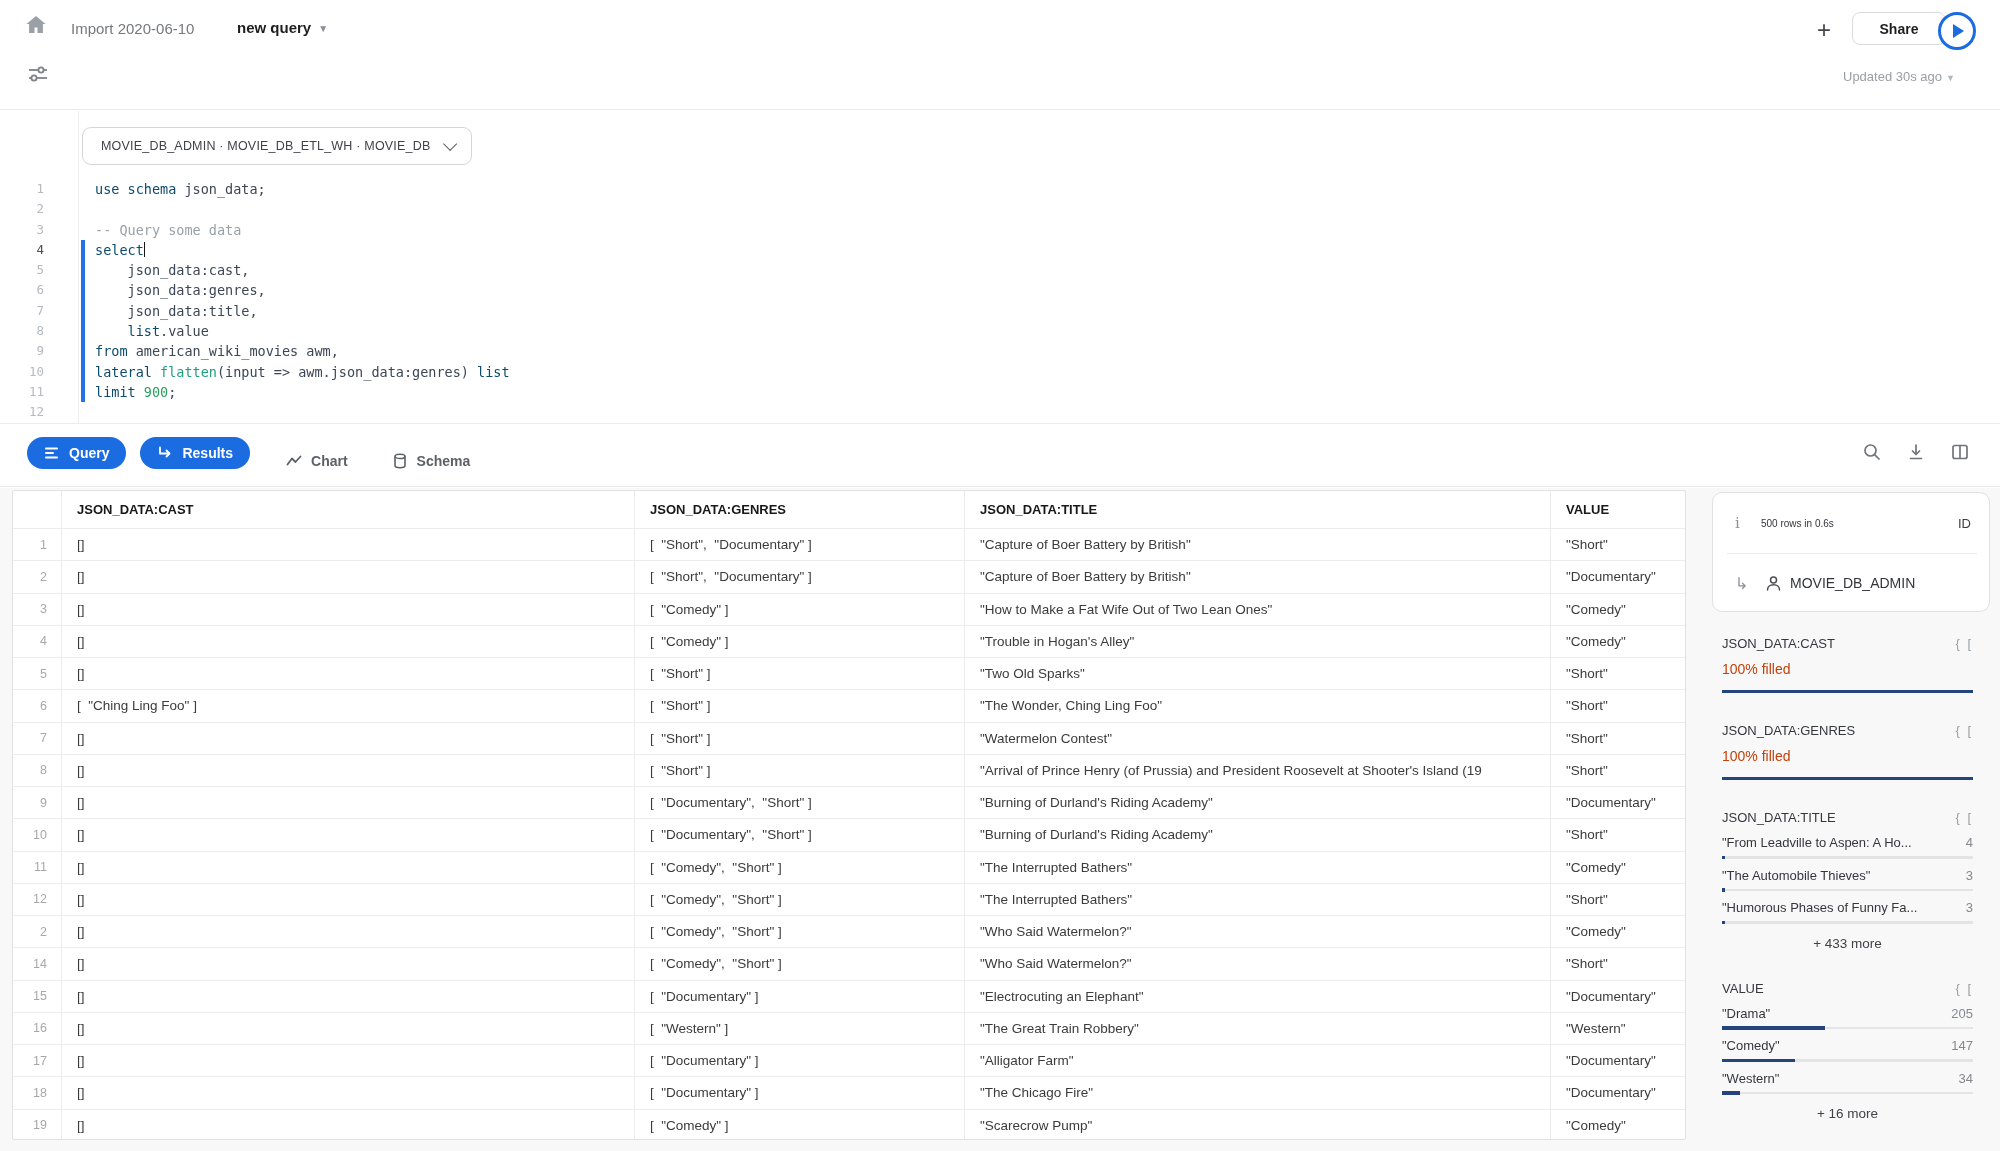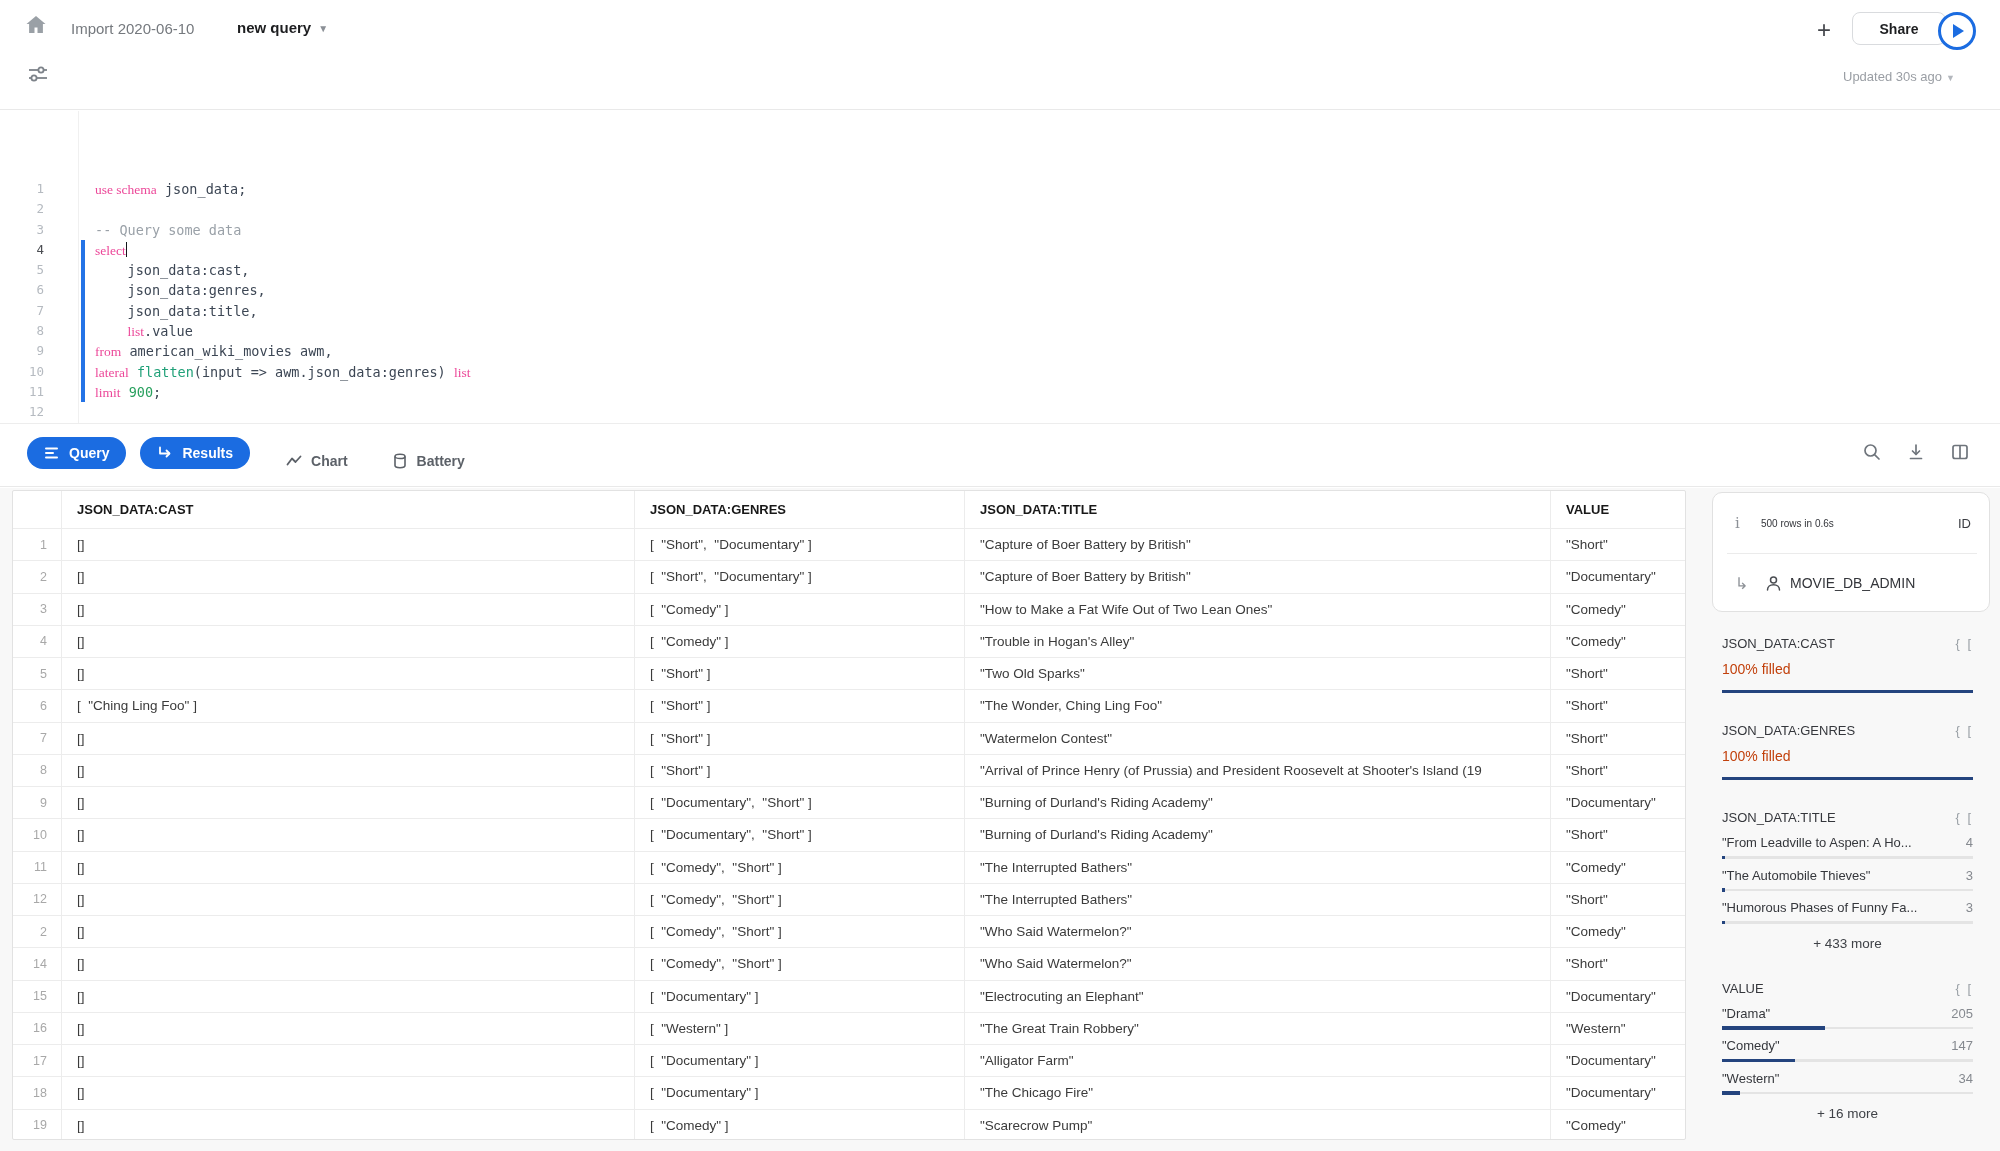--- a/index.html
+++ b/index.html
@@ -24,21 +24,21 @@
   .editor { position:absolute; left:0; top:111px; width:2000px; height:312px; background:#fff; }
   .gutter-line { position:absolute; left:78px; top:0; width:1px; height:312px; background:#f0f0f0; }
   .context-pill { position:absolute; left:82px; top:16px; height:38px; padding:0 18px; border:1px solid #d4d6d9; border-radius:9px; background:#fff; display:flex; align-items:center; gap:12px; font-size:12.5px; letter-spacing:.2px; color:#3f4249; cursor:pointer; white-space:nowrap; }
   .context-pill .chev { width:10px; height:10px; border:solid #5a5e64; border-width:0 1.6px 1.6px 0; transform:rotate(45deg) translateY(-3px); }
   .code-area { position:absolute; left:0; top:68px; width:2000px; }
   .code-line { position:relative; height:20.3px; padding-left:95px; font-family:"DejaVu Sans Mono", monospace; font-size:13.5px; line-height:20.3px; white-space:pre; }
   .code-line .ln { position:absolute; left:0; top:0; width:44px; text-align:right; color:#b5bac0; font-size:12.5px; }
   .code-line .ln.active { color:#4a4d52; }
   .code-line .stmt-bar { position:absolute; left:81px; top:0; width:3.5px; height:100%; background:#2473e6; display:none; }
   .code-line .stmt-bar.on { display:block; }
-  .tok-kw { color:#ec4899;font-family:Liberation Serif, serif; } .tok-fn { color:#21a179; } .tok-num { color:#28a05e; } .tok-cm { color:#9aa1a8; } .tok-pl { color:#3c4654; }
+  .tok-kw { color:#0c4a6e; } .tok-fn { color:#21a179; } .tok-num { color:#28a05e; } .tok-cm { color:#9aa1a8; } .tok-pl { color:#3c4654; }
   .cursor { display:inline-block; width:1.5px; height:15px; background:#15161a; vertical-align:-2px; }
 
   
   .tabstrip { position:absolute; left:0; top:423px; width:2000px; height:64px; background:#fff; border-top:1px solid #ededed; border-bottom:1px solid #e9e9e9; }
   .tabs { position:absolute; left:27px; top:13px; display:flex; align-items:flex-end; }
   .tab-pill { height:32px; border-radius:16px; background:#1b6ce1; color:#fff; font-size:14px; font-weight:700; display:flex; align-items:center; gap:9px; padding:0 17px; margin-right:14px; cursor:pointer; }
   .tab-plain { display:flex; align-items:center; gap:9px; color:#5c6168; font-size:14px; font-weight:700; margin-left:22px; margin-right:22px; cursor:pointer; }
   .tab-icon { display:inline-flex; width:16px; height:16px; }
   .strip-icons { position:absolute; right:30px; top:18px; display:flex; gap:24px; color:#6f757c; }
   .strip-icons .sicon { width:20px; height:20px; cursor:pointer; display:inline-flex; }
@@ -107,20 +107,24 @@
     <div class="plus-btn">+</div>
     <button class="share-btn">Share</button>
     <div class="play-btn">
         <div class="play-tri"></div>
       </div>
     <div class="updated"><span>Updated 30s ago</span><span class="caret">▼</span></div>
   </div>
 
   <div class="editor">
     <div class="gutter-line"></div>
+    <div class="context-pill">
+      <span>MOVIE_DB_ADMIN · MOVIE_DB_ETL_WH · MOVIE_DB</span>
+      <span class="chev"></span>
+    </div>
     <div class="code-area">
         <div class="code-line"><span class="ln">1</span><span class="code-text"><span class="tok-kw">use schema</span><span class="tok-pl"> json_data;</span></span></div>
         <div class="code-line"><span class="ln">2</span><span class="code-text"></span></div>
         <div class="code-line"><span class="ln">3</span><span class="code-text"><span class="tok-cm">-- Query some data</span></span></div>
         <div class="code-line"><span class="ln active">4</span><span class="stmt-bar on"></span><span class="code-text"><span class="tok-kw">select</span><span class="cursor"></span></span></div>
         <div class="code-line"><span class="ln">5</span><span class="stmt-bar on"></span><span class="code-text"><span class="tok-pl">    json_data:cast,</span></span></div>
         <div class="code-line"><span class="ln">6</span><span class="stmt-bar on"></span><span class="code-text"><span class="tok-pl">    json_data:genres,</span></span></div>
         <div class="code-line"><span class="ln">7</span><span class="stmt-bar on"></span><span class="code-text"><span class="tok-pl">    json_data:title,</span></span></div>
         <div class="code-line"><span class="ln">8</span><span class="stmt-bar on"></span><span class="code-text"><span class="tok-pl">    </span><span class="tok-kw">list</span><span class="tok-pl">.value</span></span></div>
         <div class="code-line"><span class="ln">9</span><span class="stmt-bar on"></span><span class="code-text"><span class="tok-kw">from</span><span class="tok-pl"> american_wiki_movies awm,</span></span></div>
@@ -159,21 +163,21 @@
         </span>
           <span>Chart</span>
       </div>
       <div class="tab-plain">
         <span class="tab-icon">
           <svg viewBox="0 0 16 16" width="16" height="16" fill="none" stroke="#5c6168" stroke-width="1.6">
               <ellipse cx="8" cy="3.4" rx="5" ry="2.1"></ellipse>
               <path d="M3 3.4 v9.2 c0 1.2 2.2 2.1 5 2.1 s5 -.9 5 -2.1 V3.4"></path>
             </svg>
         </span>
-          <span>Battery</span>
+          <span>Schema</span>
       </div>
     </div>
     <div class="strip-icons">
       <span class="sicon">
         <svg viewBox="0 0 20 20" width="20" height="20" fill="none" stroke="#6f757c" stroke-width="1.7" stroke-linecap="round">
             <circle cx="8.5" cy="8.5" r="5.5"></circle>
             <line x1="12.8" y1="12.8" x2="17" y2="17"></line>
           </svg>
       </span>
       <span class="sicon">

